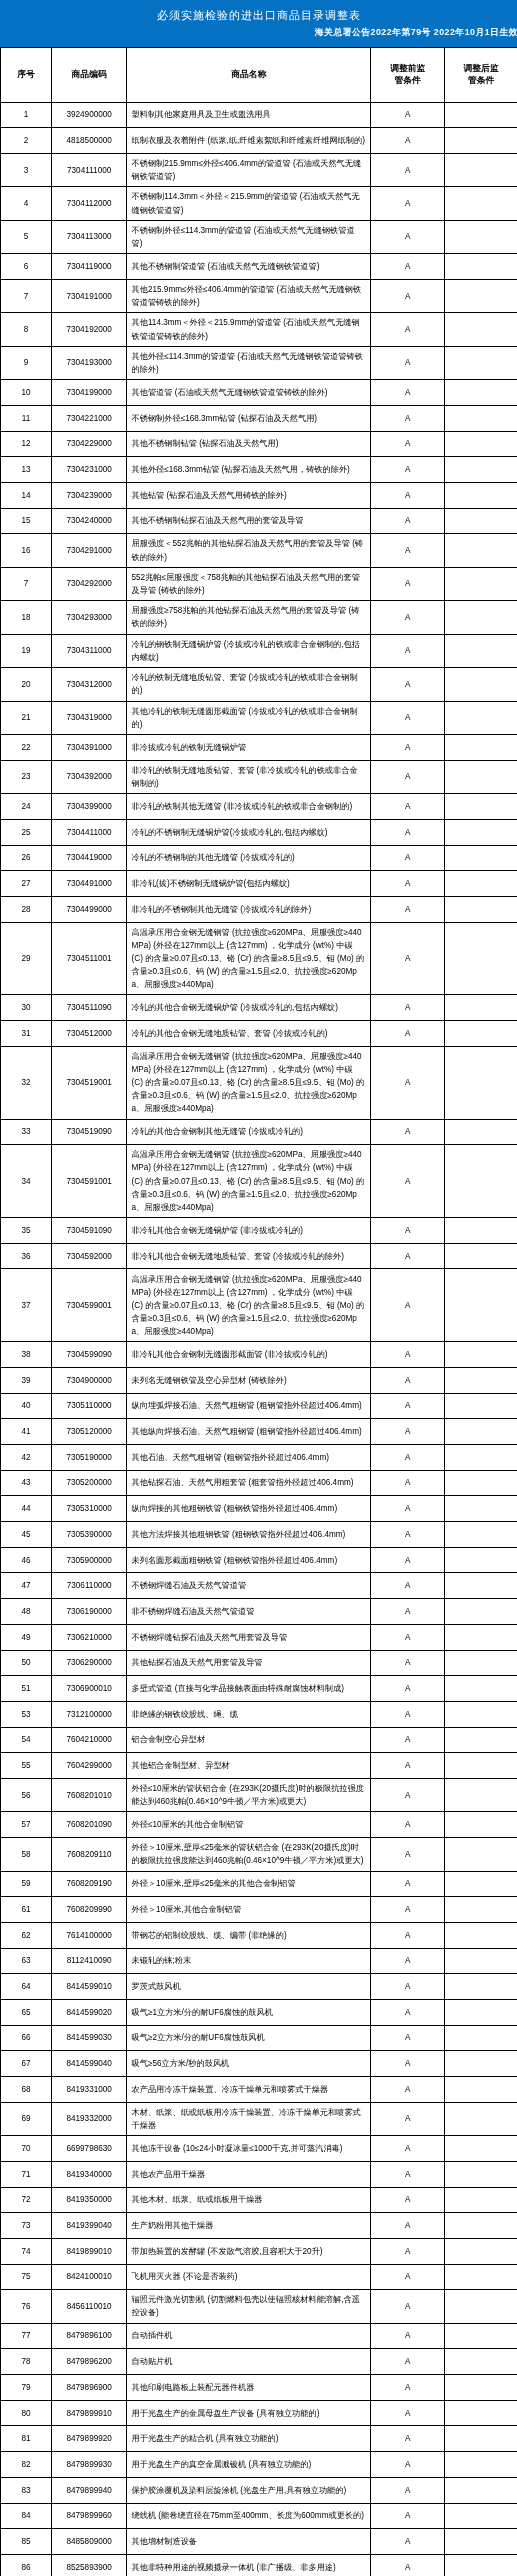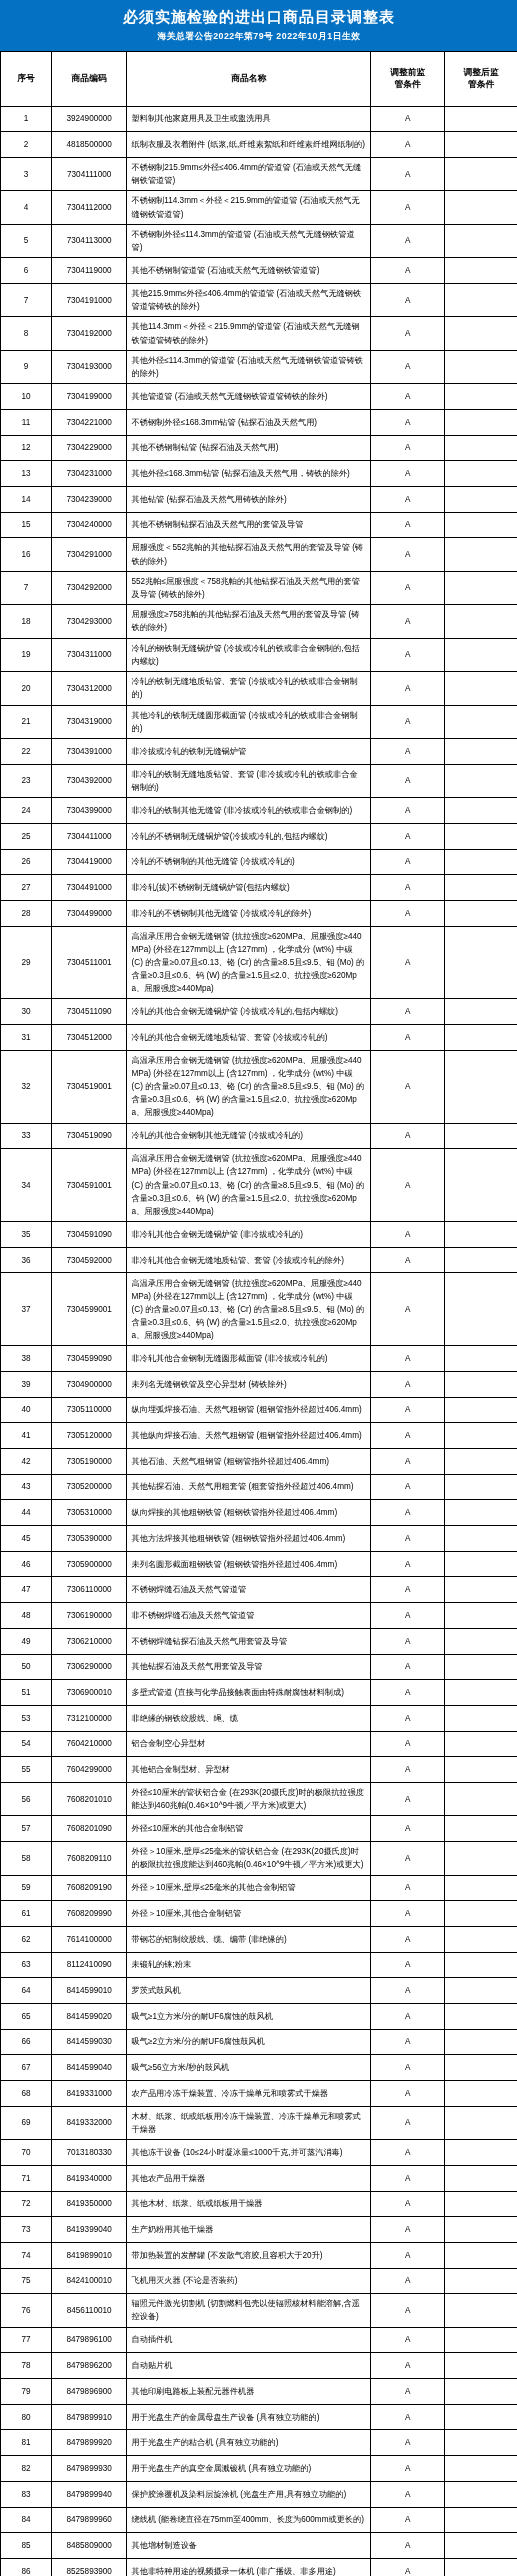--- a/index.html
+++ b/index.html
@@ -8,30 +8,31 @@
     font-family:"Liberation Sans","DejaVu Sans",sans-serif;
     color:#000;
   }
   .banner{
     background:#0571C2;
     text-align:center;
     padding:5.2px 0 7.2px 0;
   }
   .banner .title{
     color:#ffffff;
-    font-size:15px;
-    font-weight:bold;
+    font-size:11px;
+    font-weight:normal;
     letter-spacing:1px;
     margin:3.1px 0 4.1px 0;
   }
   .banner .subtitle{
     color:#ffffff;
     font-size:8.8px;
     font-weight:bold;
     letter-spacing:0.5px;
+    text-align:right;
   }
   table{
     width:100%;
     border-collapse:collapse;
     table-layout:fixed;
   }
   th,td{
     border:1px solid #000;
     vertical-align:middle;
     word-break:break-all;
@@ -541,21 +542,21 @@
       </tr>
       <tr>
         <td class="col0">69</td>
         <td class="col1">8419332000</td>
         <td class="col2">木材、纸浆、纸或纸板用冷冻干燥装置、冷冻干燥单元和喷雾式干燥器</td>
         <td class="col3">A</td>
         <td class="col4"></td>
       </tr>
       <tr>
         <td class="col0">70</td>
-        <td class="col1">7013180330</td>
+        <td class="col1">6699798630</td>
         <td class="col2">其他冻干设备 (10≤24小时凝冰量≤1000千克,并可蒸汽消毒)</td>
         <td class="col3">A</td>
         <td class="col4"></td>
       </tr>
       <tr>
         <td class="col0">71</td>
         <td class="col1">8419340000</td>
         <td class="col2">其他农产品用干燥器</td>
         <td class="col3">A</td>
         <td class="col4"></td>

